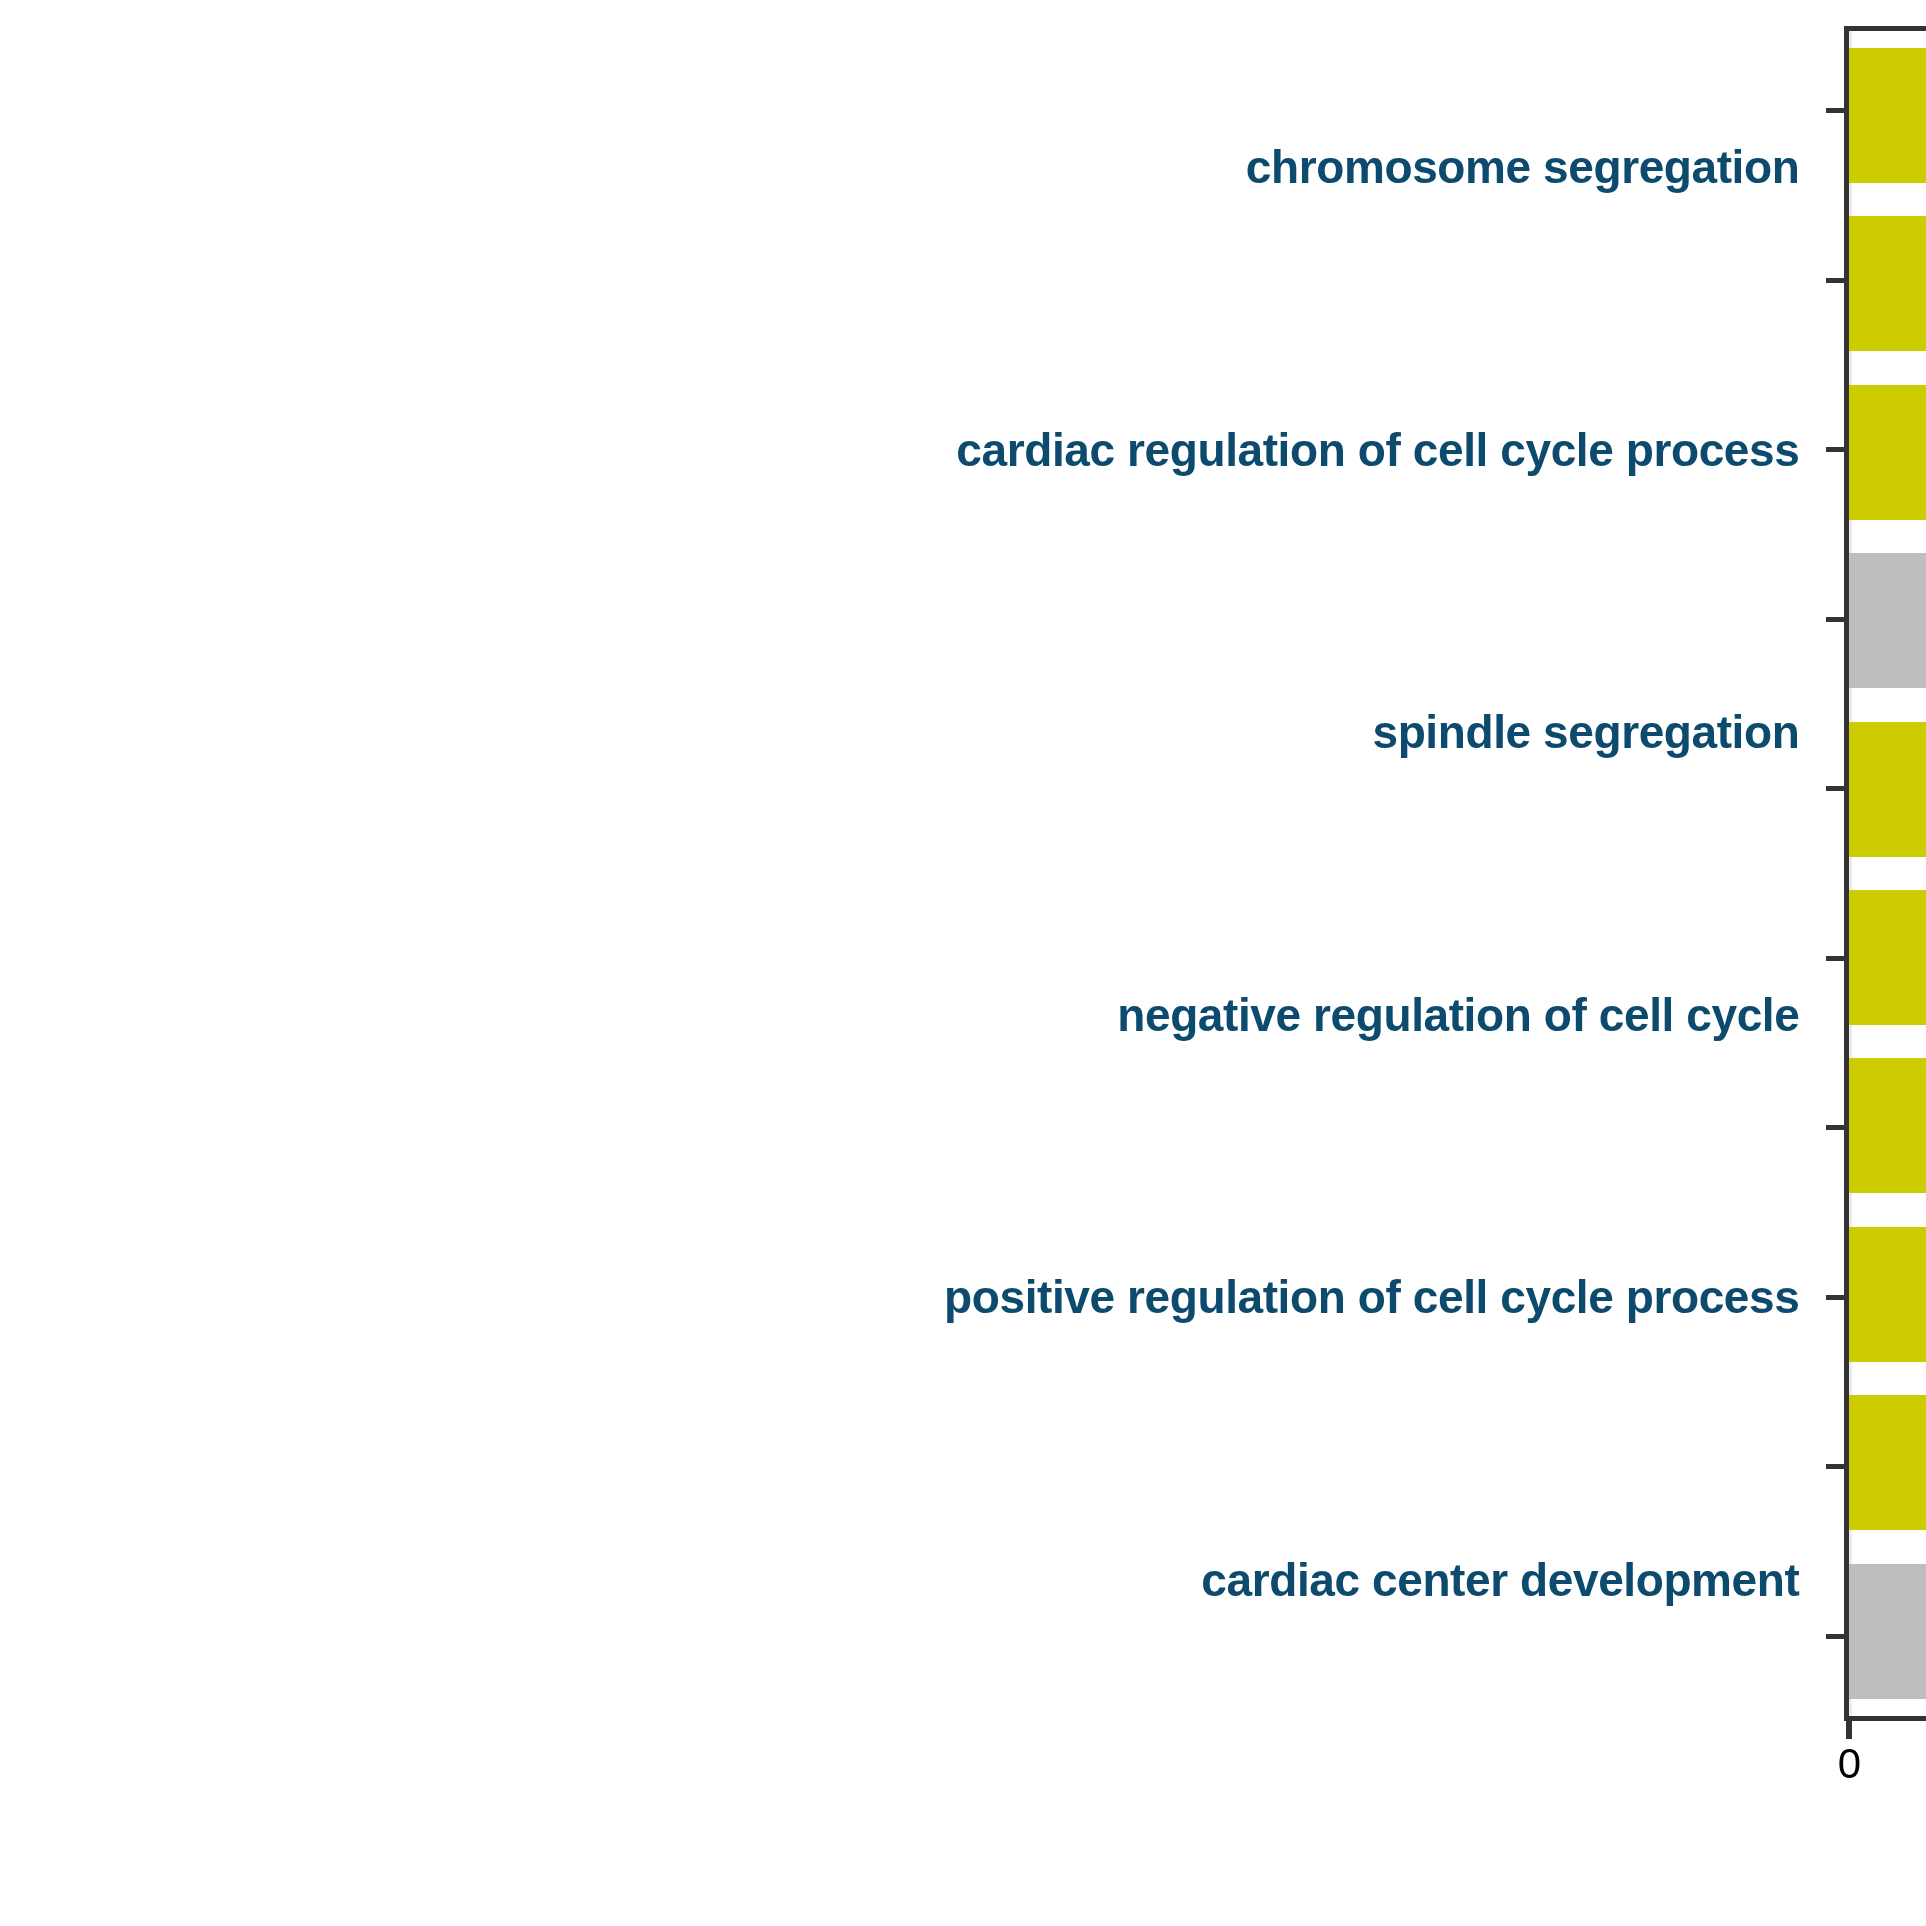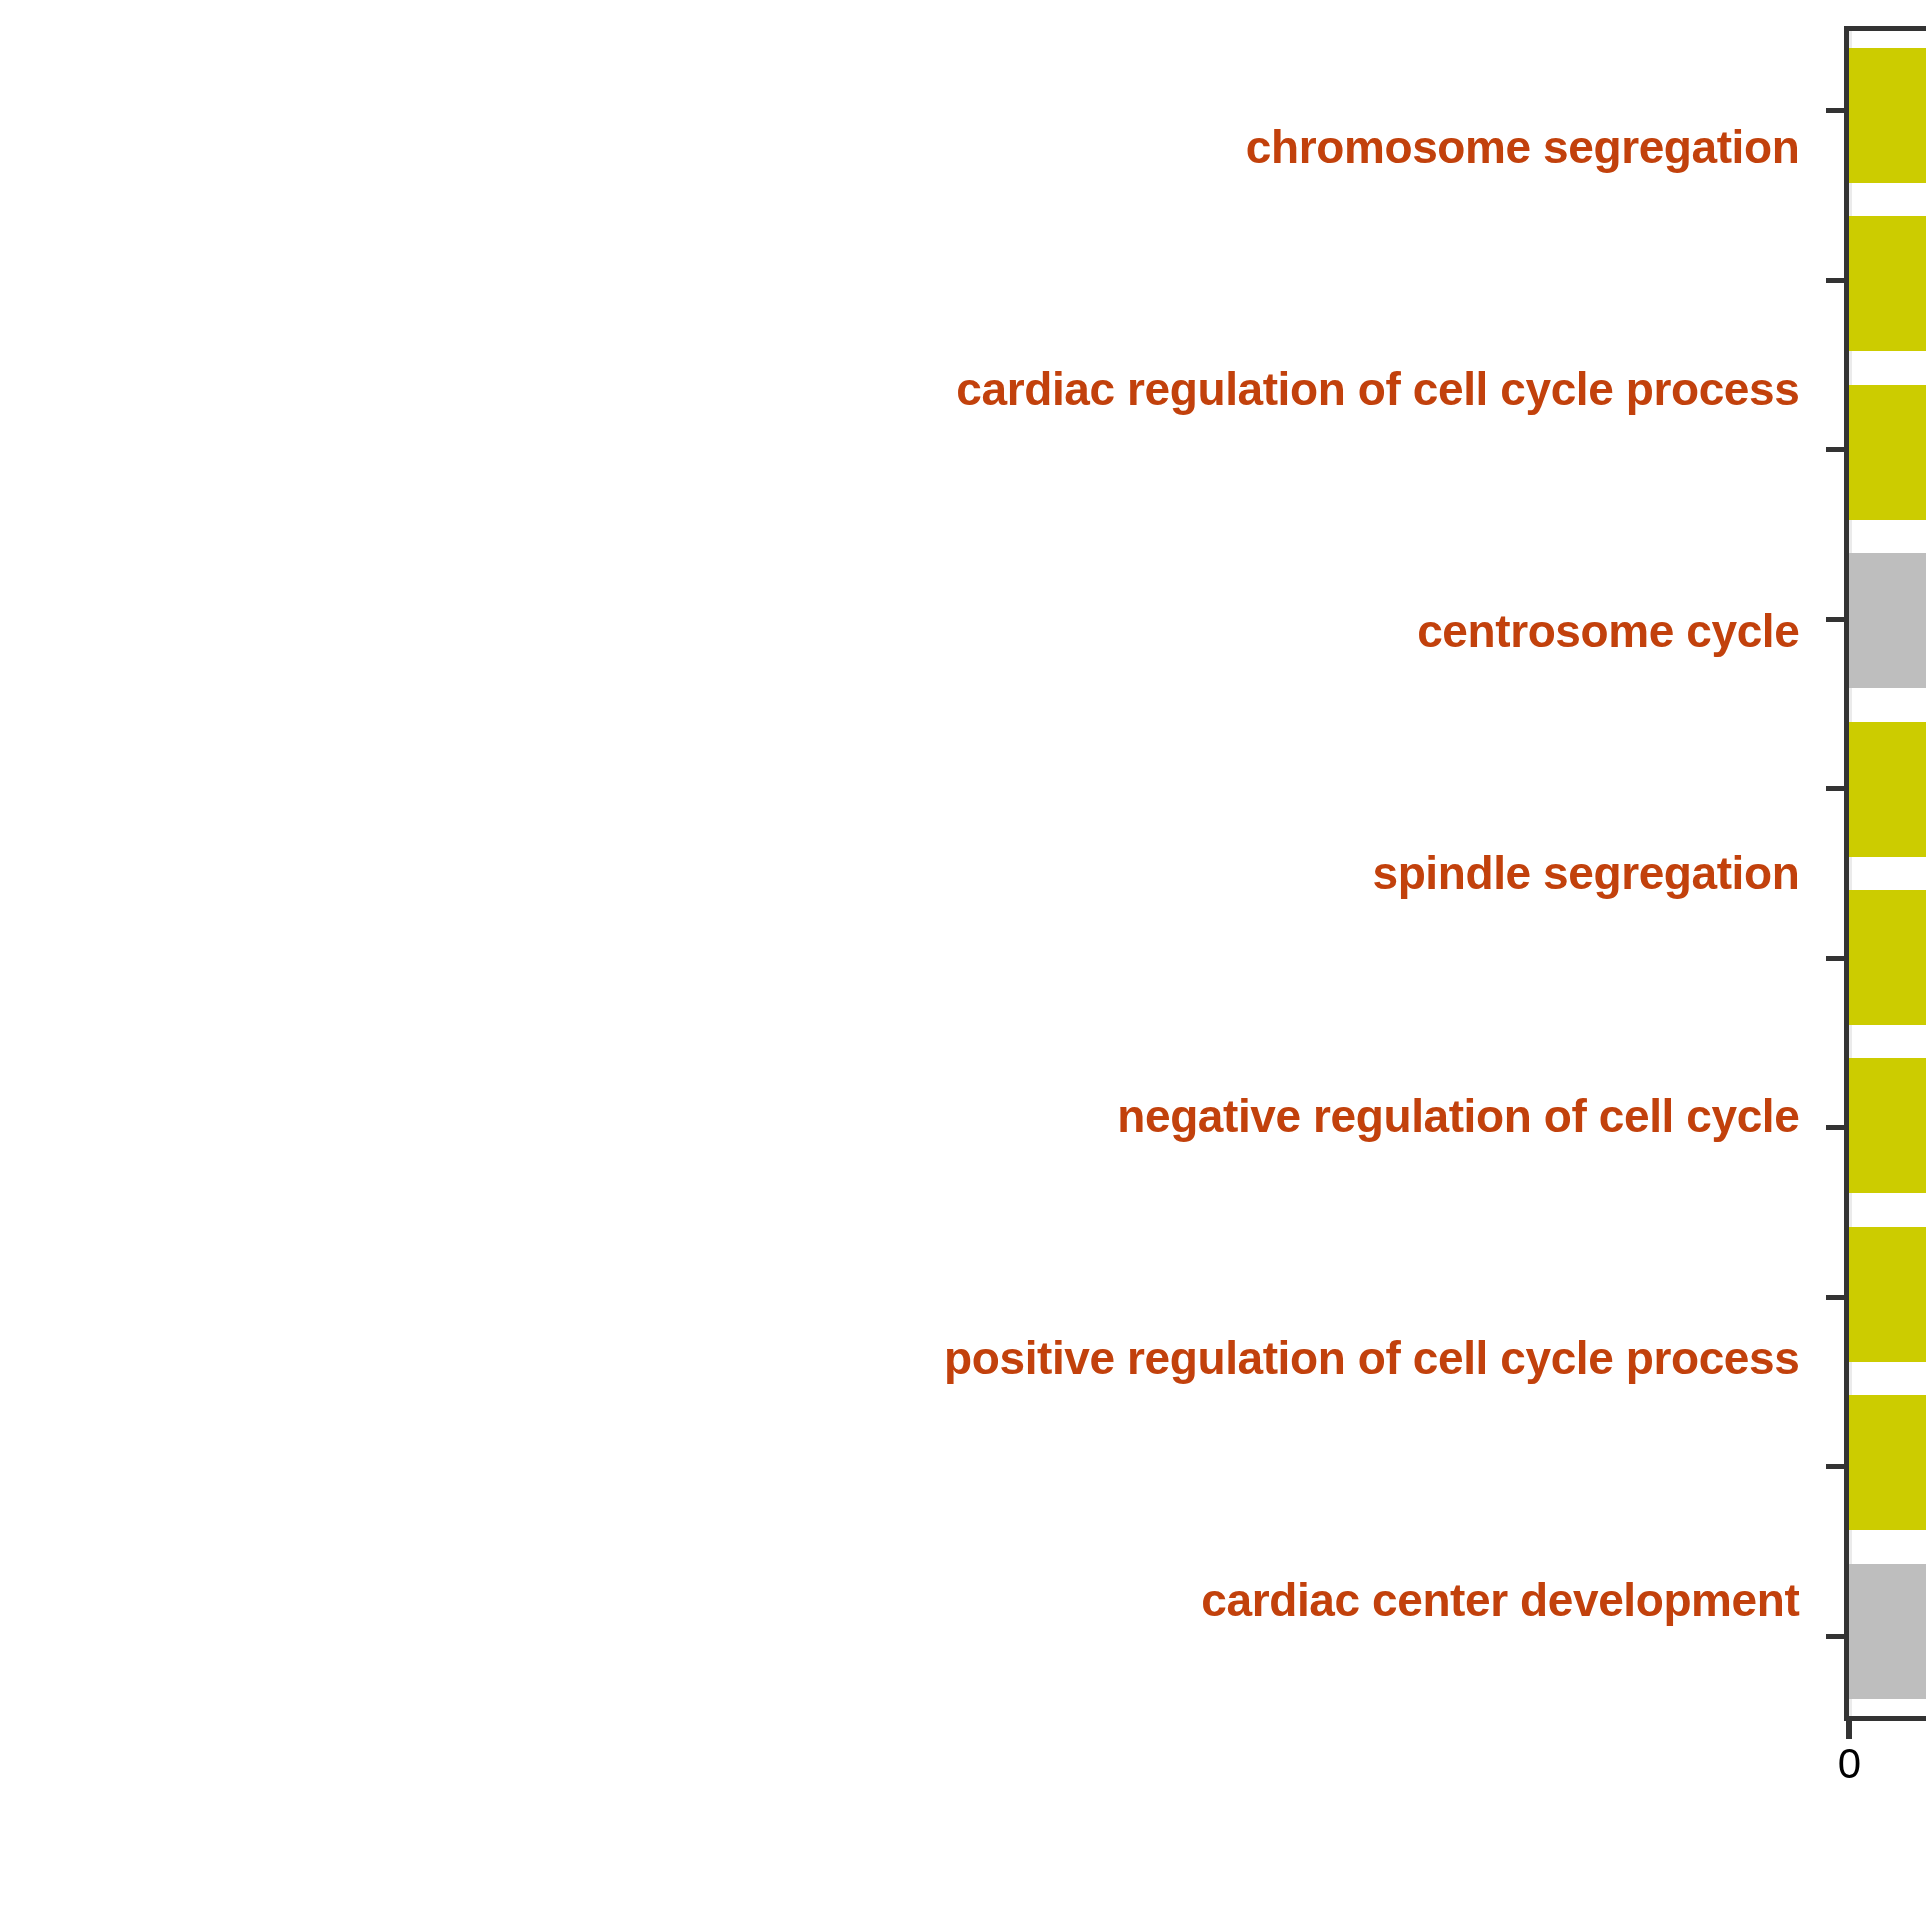--- a/index.html
+++ b/index.html
@@ -22,21 +22,21 @@
     flex:1 1 0;
     display:flex;
     align-items:center;
     justify-content:flex-end;
     padding-right:11.6px;
     box-sizing:border-box;
   }
   .ycat-text{
     font-size:46px;
     font-weight:bold;
-    color:#c2410c;
+    color:#0c4a6e;
     line-height:1;
     white-space:nowrap;
     letter-spacing:-0.4px;
   }
   
   #yticks{
     position:absolute;
     left:1826px; top:26px;
     width:18px; height:1695px;
     display:flex; flex-direction:column;
@@ -119,23 +119,20 @@
 <body>
 
 <div id="root">
 
   <div id="ylabels">
     <div class="ycat">
         <span class="ycat-text">chromosome segregation</span>
       </div>
     <div class="ycat">
         <span class="ycat-text">cardiac regulation of cell cycle process</span>
-      </div>
-    <div class="ycat">
-        <span class="ycat-text">centrosome cycle</span>
       </div>
     <div class="ycat">
         <span class="ycat-text">spindle segregation</span>
       </div>
     <div class="ycat">
         <span class="ycat-text">negative regulation of cell cycle</span>
       </div>
     <div class="ycat">
         <span class="ycat-text">positive regulation of cell cycle process</span>
       </div>

